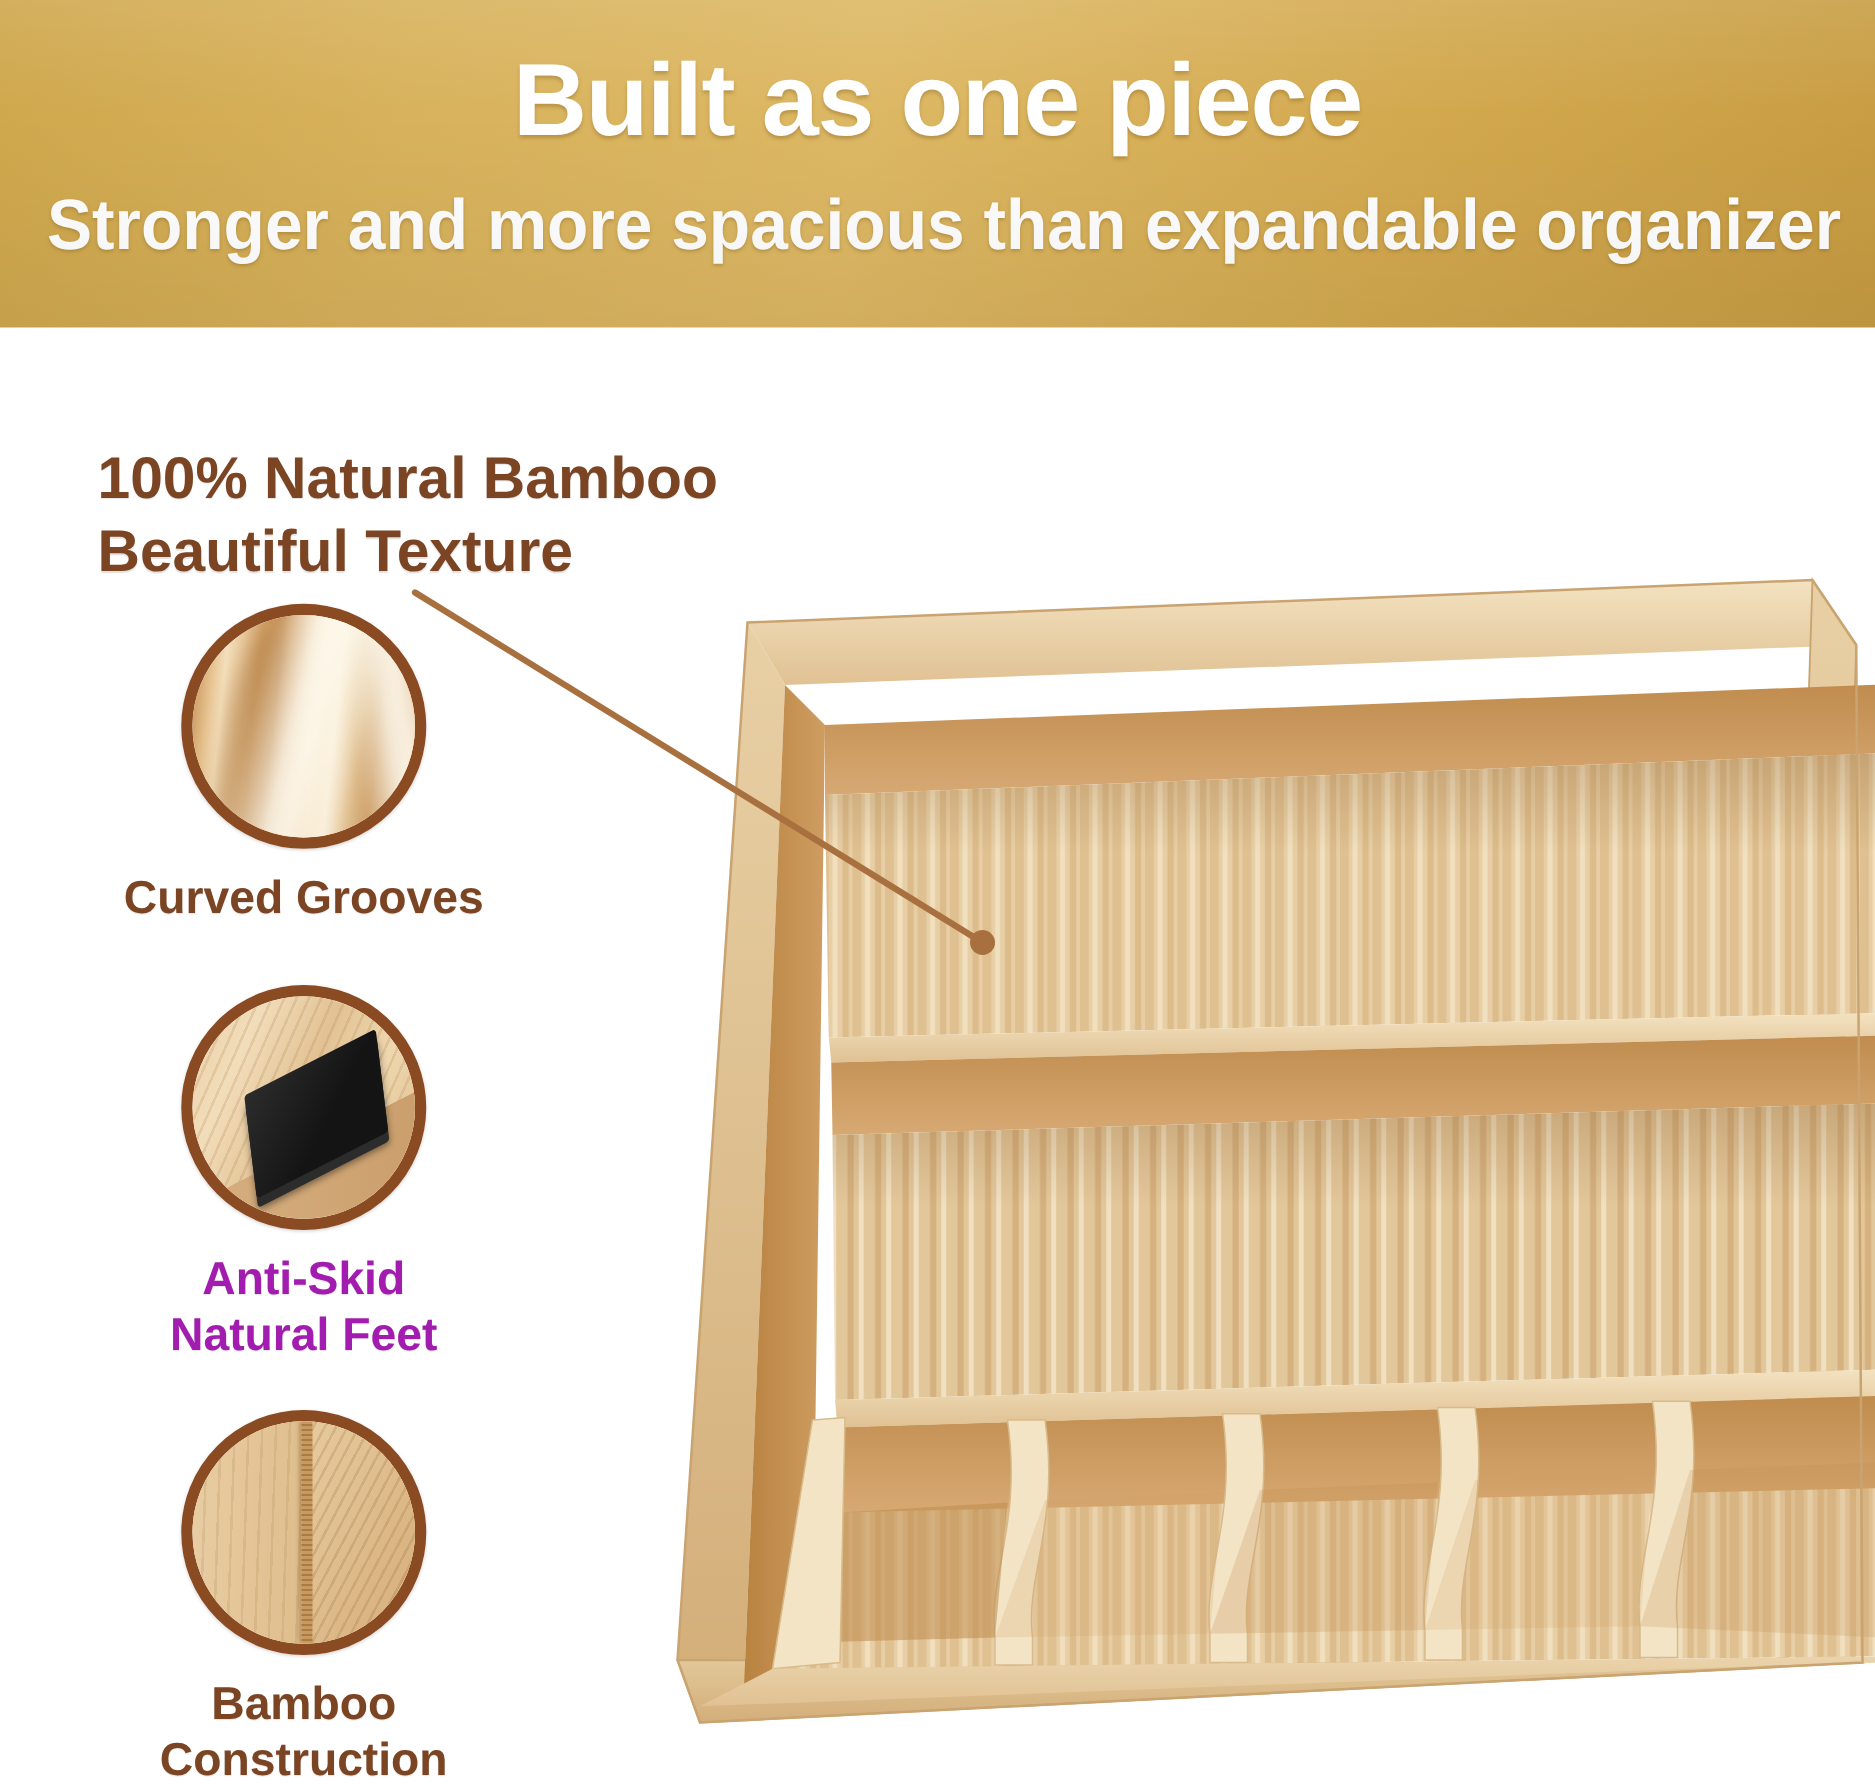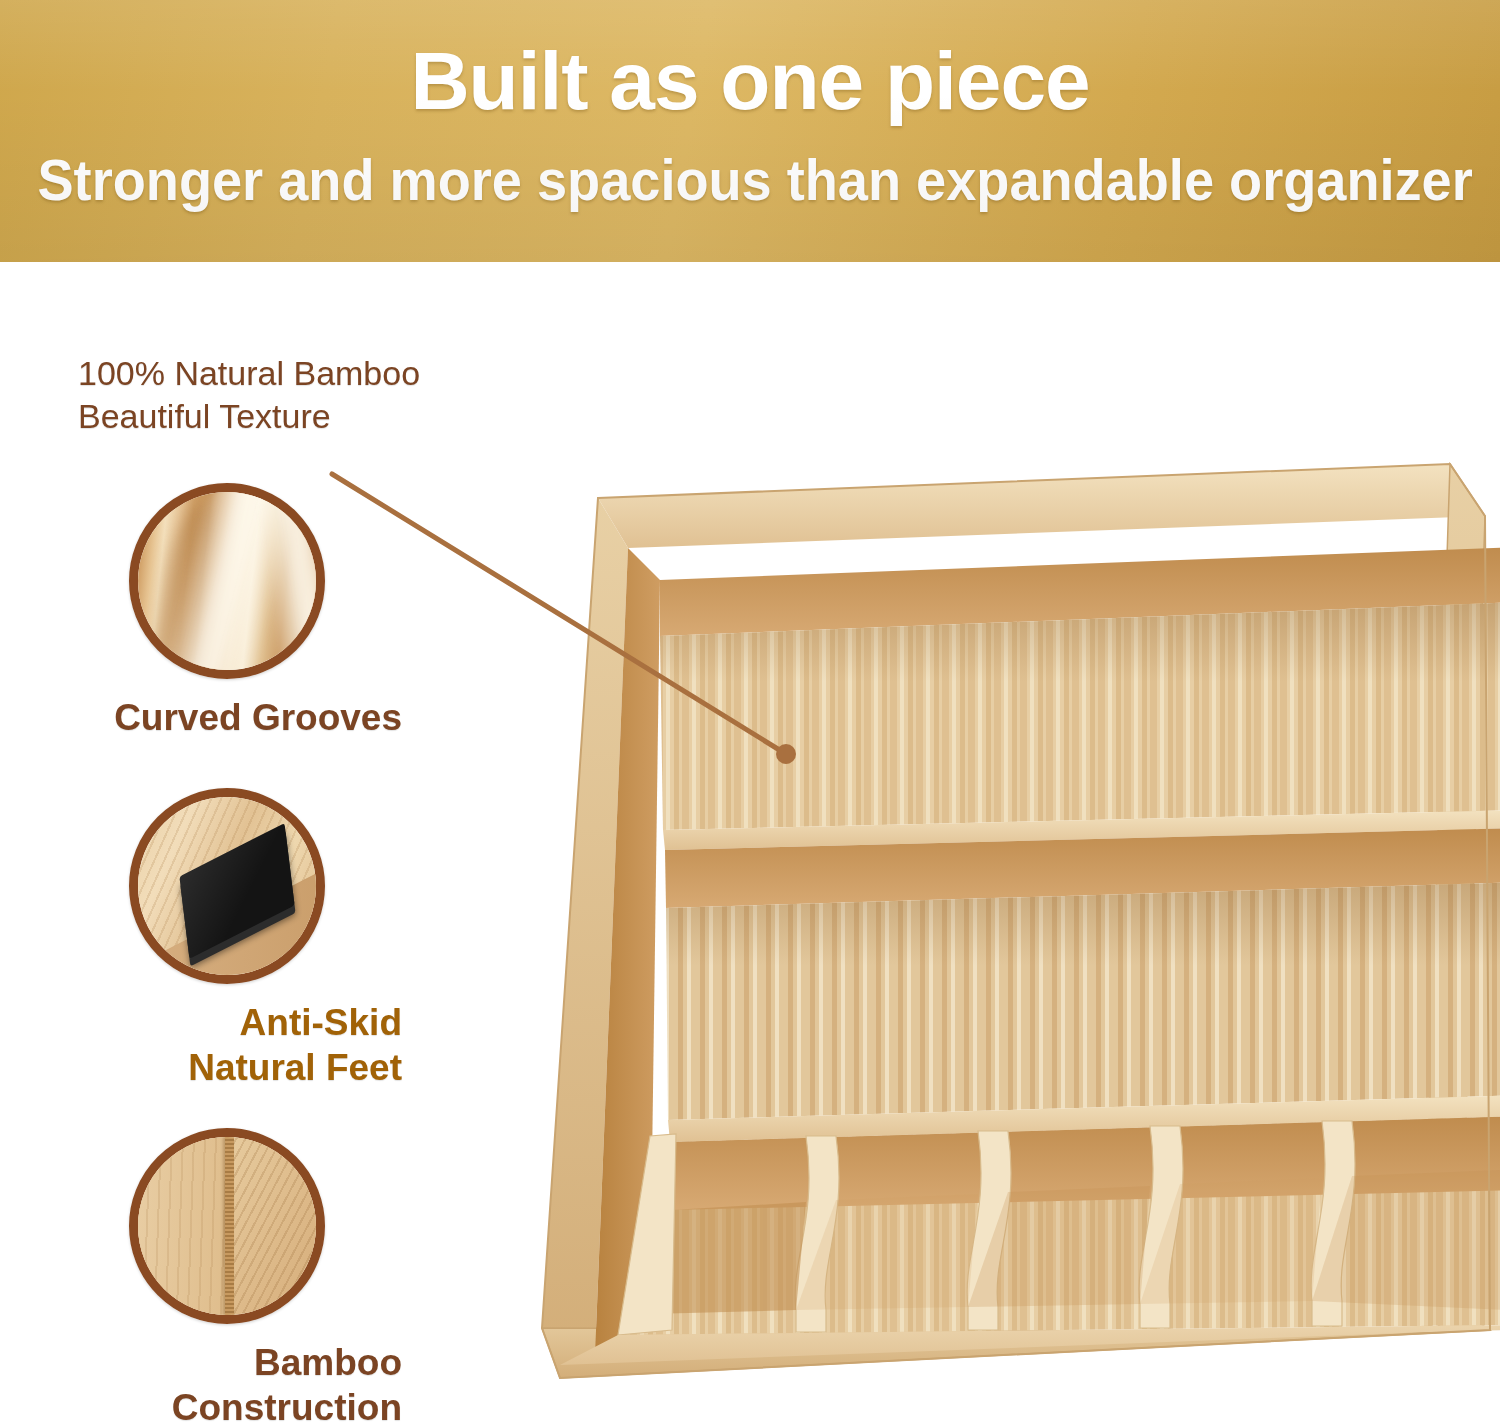--- a/index.html
+++ b/index.html
@@ -33,25 +33,25 @@
     position:absolute;left:0;top:152px;width:1500px;text-align:center;
     color:#ffffff;font-weight:bold;font-size:57px;line-height:1;
     text-shadow:0 2px 3px rgba(120,85,20,.35);
     white-space:nowrap;
     transform:scaleX(.95);
   }
 
   
   #headline{
     position:absolute;left:78px;top:352px;width:560px;
-    color:#7b4423;font-weight:normal;font-size:34px;line-height:1.26;
+    color:#7b4423;font-weight:bold;font-size:47px;line-height:1.26;
     text-shadow:0 1px 1px rgba(0,0,0,.12);
   }
   .feature{
-    position:absolute;left:52px;width:350px;text-align:right;
+    position:absolute;left:68px;width:350px;text-align:center;
   }
   .circle{
     width:196px;height:196px;border-radius:50%;
     margin:0 auto;
     border:9px solid #8a4a22;
     box-sizing:border-box;
     overflow:hidden;position:relative;
     box-shadow:0 1px 3px rgba(0,0,0,.18);
   }
   .feature-label{
@@ -169,21 +169,21 @@
     <div>Curved Grooves</div>
   </div>
 </div>
 
 <div class="feature" style="top:788px">
   <div class="circle" style="border-color: rgb(138, 74, 34);">
     <div class="foot-bg"></div>
     <div class="foot-panel"></div>
     <div class="foot-pad"></div>
   </div>
-  <div class="feature-label" style="color: #a16207;">
+  <div class="feature-label" style="color: #a21caf;">
     <div>Anti-Skid</div>
     <div>Natural Feet</div>
   </div>
 </div>
 
 <div class="feature" style="top:1128px">
   <div class="circle" style="border-color: rgb(138, 74, 34);">
     <div class="joint-bg"></div>
     <div class="joint-left"></div>
     <div class="joint-right"></div>

